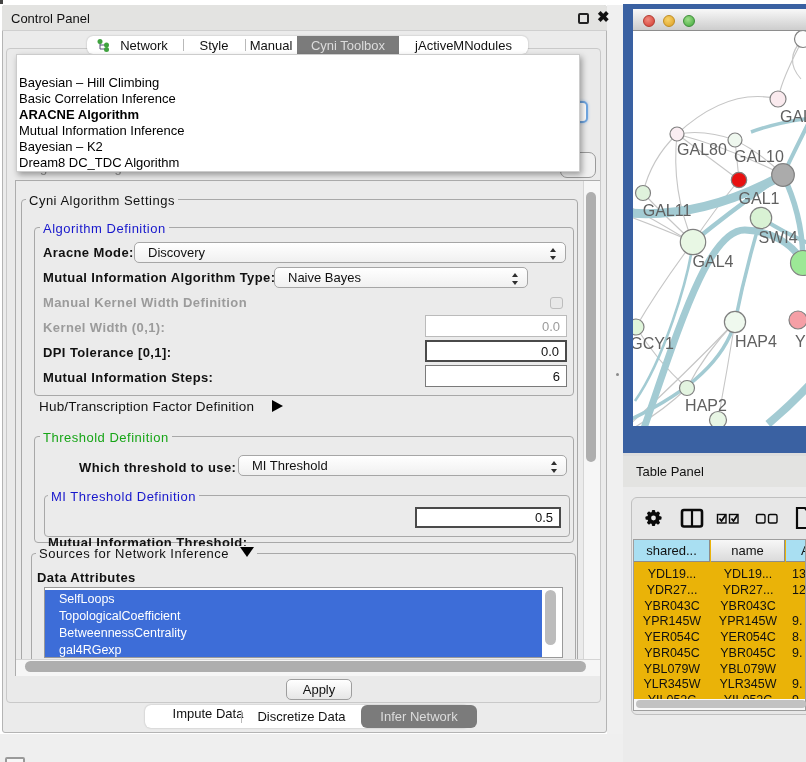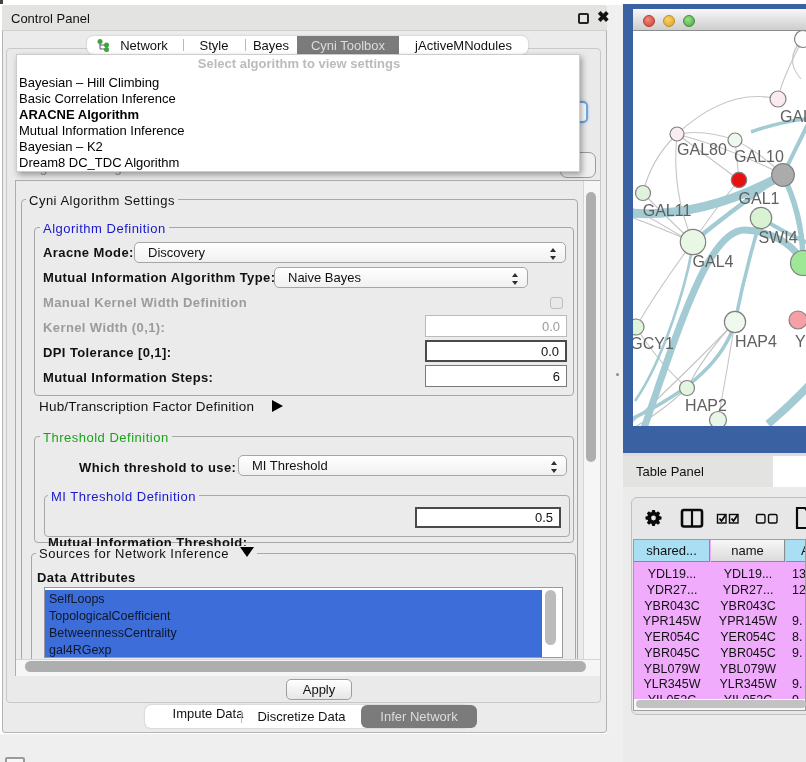--- a/index.html
+++ b/index.html
@@ -39,42 +39,42 @@
 .combo { position:absolute; height:21px; border:1px solid #A6A6A6; border-radius:5px;
   background:linear-gradient(#FFFFFF,#F0F0F0); font-size:13px; color:#111;
   display:flex; align-items:center; padding-left:13px; }
 .combo .arr { position:absolute; right:7px; top:0; height:21px; width:8px; }
 .arr i { position:absolute; left:0; width:0; height:0; border-left:3.5px solid transparent; border-right:3.5px solid transparent; }
 .arr .up { top:4.5px; border-bottom:4.5px solid #2E2E2E; }
 .arr .dn { bottom:4.5px; border-top:4.5px solid #2E2E2E; }
 
 .field { position:absolute; background:#fff; font-size:13px; color:#111;
   display:flex; align-items:center; justify-content:flex-end; padding-right:6px; }
-.lrow { position:absolute; left:0; width:497px; height:17px; background:#3D6DD8; color:#0f172a;
-  font-size:12.5px; padding-left:4px; display:flex; align-items:center; }
+.lrow { position:absolute; left:0; width:497px; height:17px; background:#3D6DD8; color:#ffffff;
+  font-size:12.5px; padding-left:14px; display:flex; align-items:center; }
 
 .btn { position:absolute; background:linear-gradient(#FFFFFF,#E6E6E6); border:1px solid #9E9E9E;
   border-radius:5px; font-size:13px; color:#111; display:flex; align-items:center; justify-content:center; }
 
 #popup { left:16px; top:54px; width:564px; height:118px; background:#fff;
   border:1px solid #CCC; box-shadow:2px 3px 6px rgba(0,0,0,0.35); z-index:50; }
 .pitem { position:absolute; left:2px; font-size:13px; color:#000; white-space:nowrap; }
 
 #nw { left:623px; top:4px; width:183px; height:449px; background:#3A61A2; }
 #nw-title { left:633px; top:9px; width:173px; height:22px;
   background:linear-gradient(#F8F8F8,#CDCDCD); border-bottom:1px solid #8E8E8E; }
 .tl { position:absolute; top:15px; width:12px; height:12px; border-radius:50%; }
 #nw-canvas { left:633px; top:31px; width:173px; height:395px; background:#fff; overflow:hidden; }
 
-#tp-title { left:623px; top:456px; width:150px; height:31px; background:#E3E3E1;padding-left:26px; }
+#tp-title { left:623px; top:456px; width:183px; height:31px; background:#E3E3E1;padding-left:26px; }
 #tp-title span { position:absolute; left:13px; top:8px; font-size:13px; color:#111; }
 #tp-body { left:623px; top:487px; width:183px; height:275px; background:#EBEBEB; }
 #tp-box { left:631px; top:497px; width:185px; height:218px; background:#E7E7E7;
   border:1px solid #C0C0C0; border-radius:6px; }
-#tbl { left:633px; top:539px; width:173px; height:172px; background:#f0abfc; border:1px solid #9E9E9E; overflow:hidden; }
+#tbl { left:633px; top:539px; width:173px; height:172px; background:#eab308; border:1px solid #9E9E9E; overflow:hidden; }
 .th { position:absolute; top:0; height:22px; font-size:13px; color:#111;
   display:flex; align-items:center; justify-content:center; border-right:1px solid #8C8C8C; border-bottom:1px solid #8C8C8C; }
 .td { position:absolute; font-size:12.5px; color:#111; height:15.7px;
   display:flex; align-items:center; justify-content:center; }
 </style>
 </head>
 <body>
 <div id="stage">
   <div class="abs" style="left:0;top:0;width:3px;height:4px;background:#444;"></div>
   <div class="abs" style="left:607px;top:5px;width:16px;height:757px;background:#F0F0F0;"></div>
@@ -91,21 +91,21 @@
     <svg style="position:absolute;left:10px;top:3px;" width="14" height="13" viewBox="0 0 14 13">
       <path d="M3 3 L3 10 L9 10 M3 6 L9 6" stroke="#557" stroke-width="1" fill="none"></path>
       <circle cx="3" cy="2.5" r="2.5" fill="#3FA33F"></circle>
         <circle cx="9.5" cy="6" r="2.5" fill="#3FA33F"></circle>
         <circle cx="9.5" cy="10.5" r="2.5" fill="#3FA33F"></circle>
     </svg>
     <div class="tab" style="left:26px;width:62px;">Network</div>
     <div class="tabsep" style="left:96px;"></div>
     <div class="tab" style="left:100px;width:54px;">Style</div>
     <div class="tabsep" style="left:158px;"></div>
-    <div class="tab" style="left:160px;width:48px;">Bayes</div>
+    <div class="tab" style="left:160px;width:48px;">Manual</div>
     <div class="tab tabsel" style="left:210px;width:102px;">Cyni Toolbox</div>
     <div class="tab" style="left:312px;width:129px;">jActiveMNodules</div>
   </div>
 
   <div class="abs" style="left:566px;top:101px;width:22px;height:22px;border:2px solid #6FA5E0;border-radius:5px;background:#fff;box-shadow:0 0 3px #9CC2EC;"></div>
   <div class="abs" style="left:560px;top:152px;width:36px;height:26px;border:1px solid #9A9A9A;border-radius:7px;background:#F0F0F0;"></div>
   <div class="abs" style="left:40px;top:160px;width:380px;height:17px;font-size:13px;color:#8E8E8E;z-index:1;">galFiltered algorithm mode</div>
 
   <div id="scrollpane" class="abs"></div>
   <div id="settings" class="abs" style="left:16px;top:181px;width:567px;height:481px;overflow:hidden;">
@@ -173,21 +173,20 @@
   <div class="btn abs" style="left:286px;top:679px;width:66px;height:21px;">Apply</div>
 
   <div id="tabs-bot" class="abs tabstrip" style="left:145px;top:705px;width:324px;height:23px;">
     <div class="tab" style="left:0;width:96px;height:16px;margin-left:15px;">Impute Data</div>
     <div class="tabsep" style="left:96px;top:5px;height:13px;"></div>
     <div class="tab" style="left:97px;width:119px;height:23px;">Discretize Data</div>
     <div class="tab tabsel" style="left:216px;width:116px;height:23px;border-radius:6px;">Infer Network</div>
   </div>
 
   <div id="popup" class="abs">
-    <div class="pitem" style="top:1px;left:0;width:564px;text-align:center;color:#BBBBBB;font-weight:bold;">Select algorithm to view settings</div>
     <div class="pitem" style="top:20px;">Bayesian – Hill Climbing</div>
     <div class="pitem" style="top:36px;">Basic Correlation Inference</div>
     <div class="pitem" style="top:52px;font-weight:bold;">ARACNE Algorithm</div>
     <div class="pitem" style="top:68px;">Mutual Information Inference</div>
     <div class="pitem" style="top:84px;">Bayesian – K2</div>
     <div class="pitem" style="top:100px;">Dream8 DC_TDC Algorithm</div>
   </div>
 
   <div id="nw" class="abs"></div>
   <div id="nw-title" class="abs"></div>

